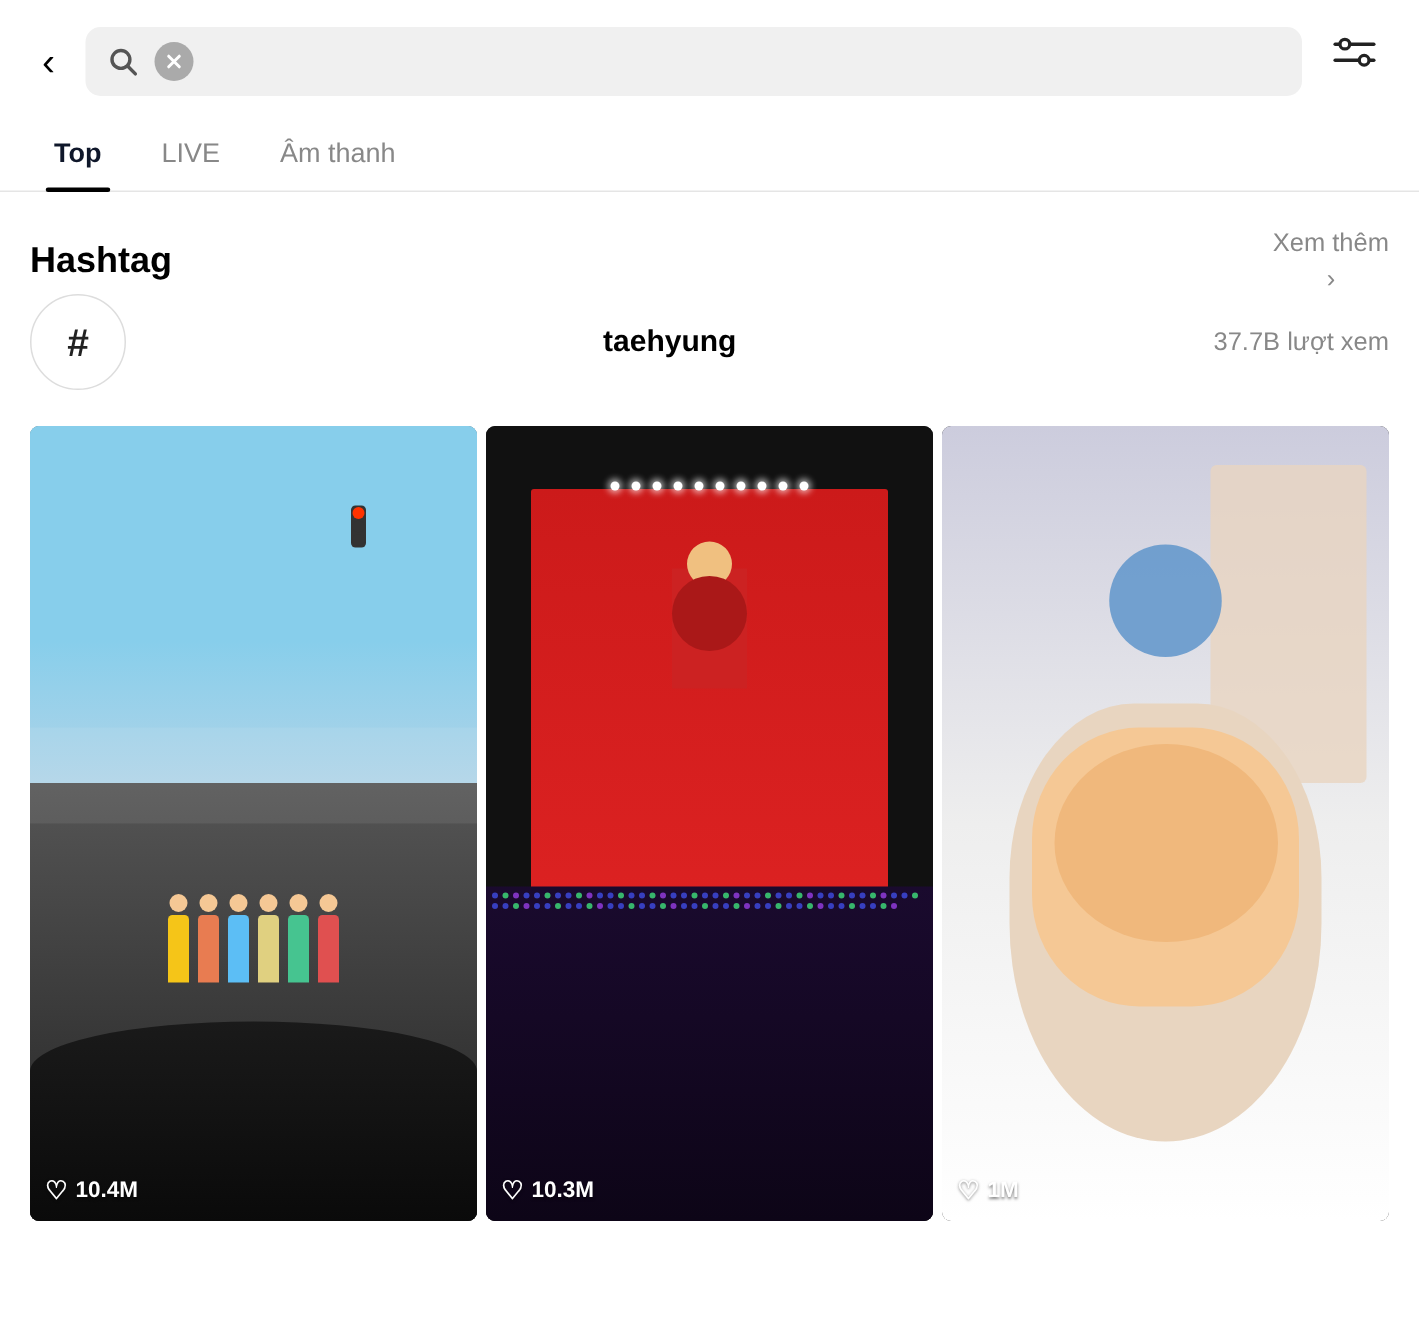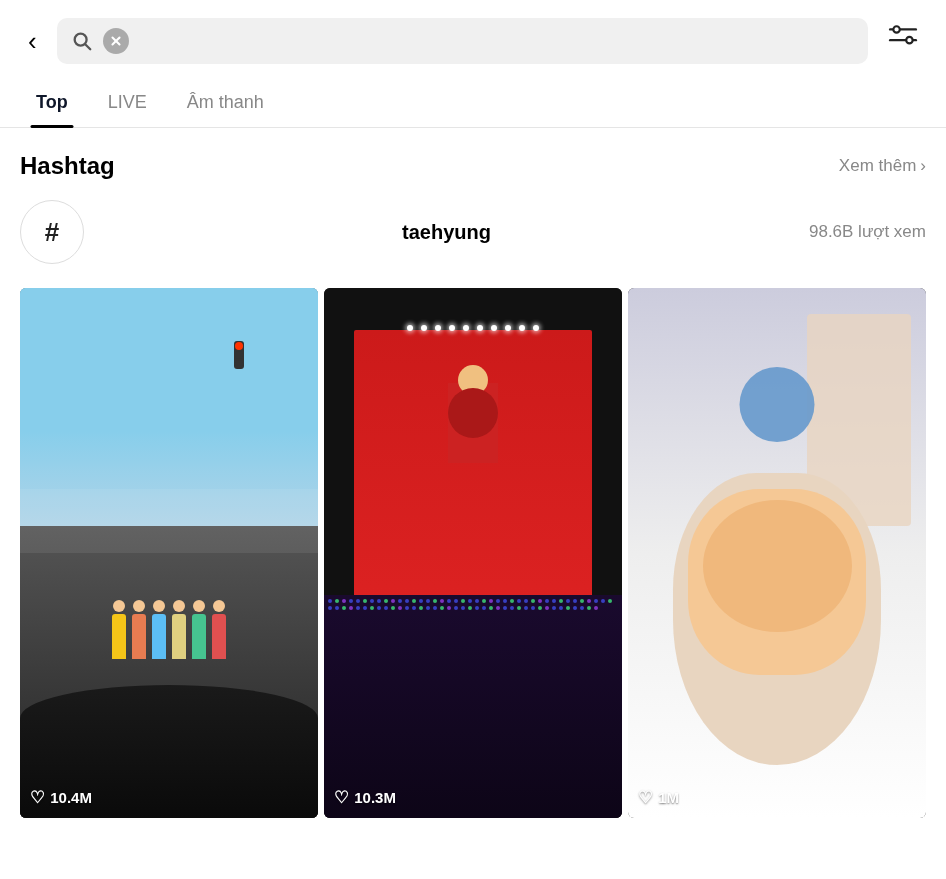--- a/index.html
+++ b/index.html
@@ -132,36 +132,36 @@
     
     .main {
       padding: 24px 20px 0 20px;
     }
 
     
     .section-header {
       display: flex;
       align-items: center;
       justify-content: space-between;
-      margin-bottom: 20px;
     }
 
     .section-title {
       font-size: 24px;
       font-weight: 700;
       color: #000;
     }
 
     .see-more {
       font-size: 17px;
       color: #888;
       cursor: pointer;
       display: flex;
       align-items: center;
       gap: 4px;
+      flex-direction: column;
     }
 
     .see-more-chevron {
       font-size: 17px;
       color: #888;
     }
 
     
     .hashtag-row {
       display: flex;
@@ -479,21 +479,21 @@
       <span>Xem thêm</span>
       <span class="see-more-chevron"> ›</span>
     </span>
   </div>
 
   <div class="hashtag-row">
     <div class="hashtag-avatar">
       <span class="hashtag-symbol">#</span>
     </div>
     <span class="hashtag-name">taehyung</span>
-    <span class="hashtag-views">98.6B lượt xem</span>
+    <span class="hashtag-views">37.7B lượt xem</span>
   </div>
 
   <div class="video-grid">
 
     <div class="video-thumb">
       <div class="video-1-bg">
         <div class="video-1-sky"></div>
         <div class="video-1-road"></div>
         <div class="traffic-light">
           <div class="tl-red"></div>

